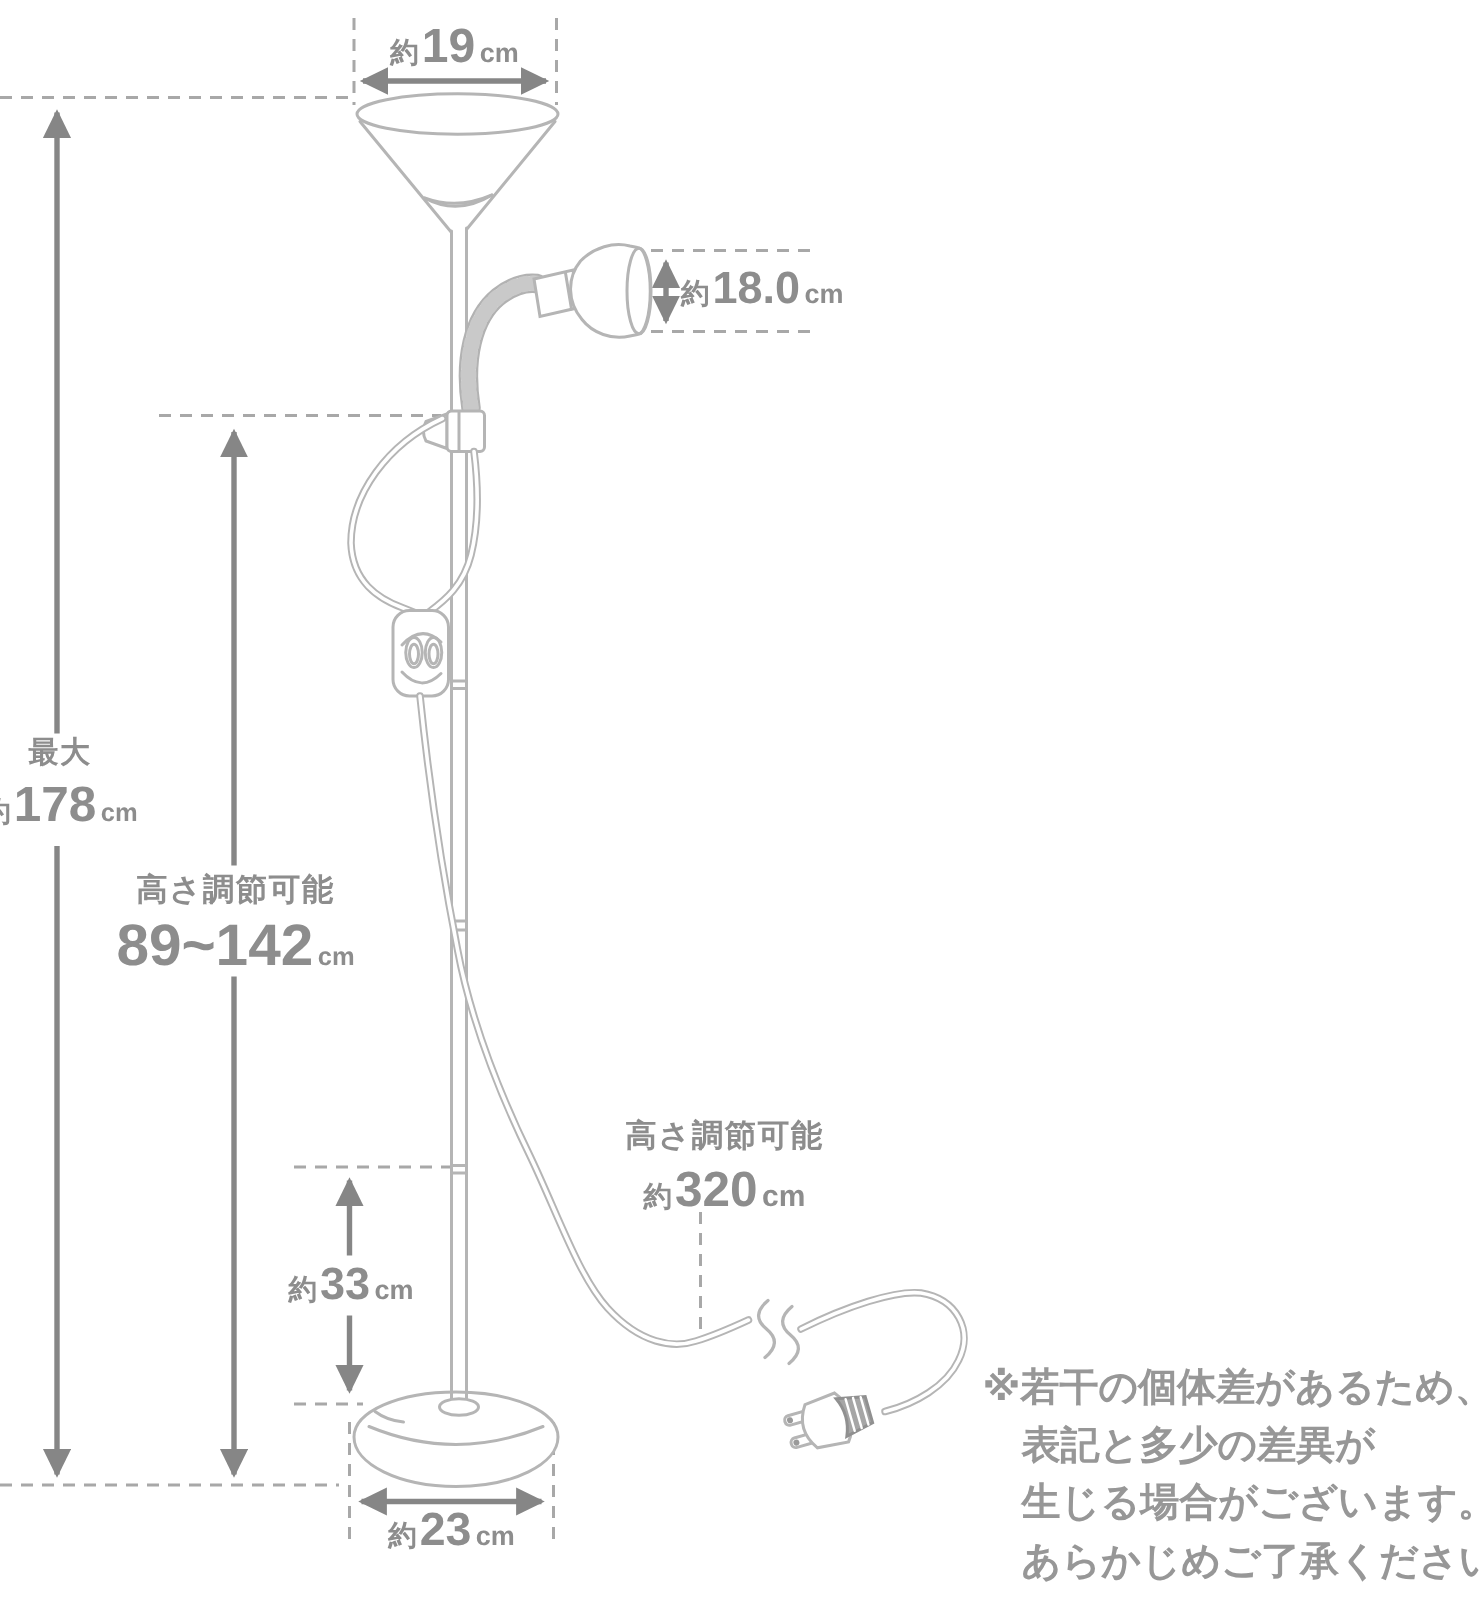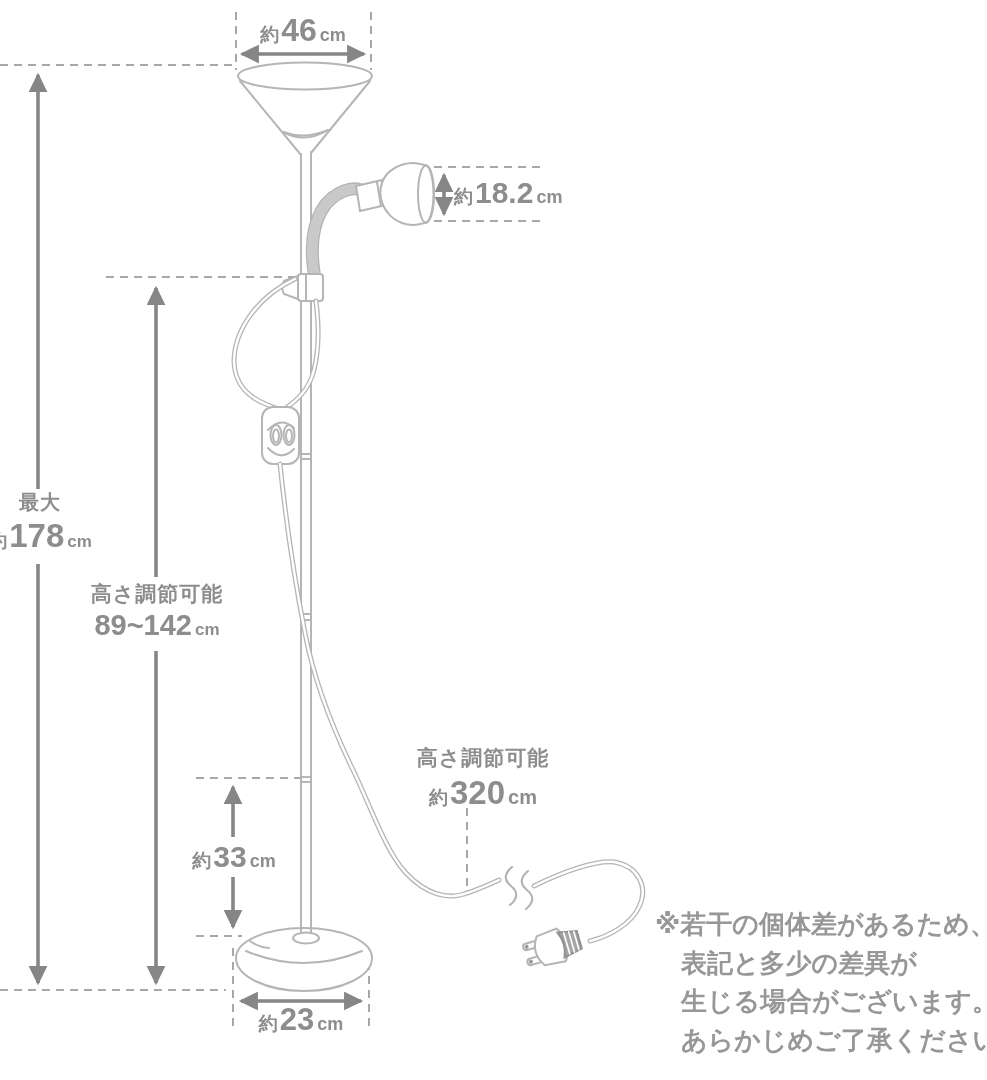--- a/index.html
+++ b/index.html
@@ -20,21 +20,21 @@
   .lbl-block{position:absolute;text-align:center;color:#8d8d8d;font-weight:600;line-height:1;}
   .lbl-block .title{font-size:20px;margin-bottom:7px;letter-spacing:1px;}
   .lbl-block .row{display:flex;align-items:baseline;justify-content:center;}
   .lbl-block .k{font-size:19px;margin-right:2px;}
   .lbl-block .n{font-size:33px;}
   .lbl-block .u{font-size:17px;margin-left:3px;}
   
   #lbl-shade .n{font-size:32px;}
   #lbl-sublamp .n{font-size:30px;}
   #lbl-adjust .title{font-size:21px;}
-  #lbl-adjust .n{font-size:29px;}
+  #lbl-adjust .n{font-size:39px;}
   #lbl-33 .n{font-size:30px;}
   #lbl-23 .n{font-size:31px;}
   #lbl-cord .title{font-size:21px;margin-bottom:8px;}
   #lbl-cord .u{font-size:20px;}
   .disclaimer{
     position:absolute;left:655px;top:905px;width:340px;
     font-size:26px;line-height:38.5px;font-weight:600;color:#979797;
     white-space:nowrap;
   }
   .disclaimer .dl{padding-left:26px;}
@@ -164,27 +164,27 @@
         <path d="M 246 951 Q 304 975 362 951"></path>
         <path d="M 250 941 Q 258 947 269 948"></path>
         <path d="M 301 925 V 934 M 311 925 V 934"></path>
         <ellipse cx="306" cy="938" rx="13" ry="5.5" fill="#ffffff"></ellipse>
       </g>
     </g>
   </svg>
 
   <div class="lbl" id="lbl-shade" style="left:233px;top:14px;width:140px;">
     <span class="k">約</span>
-      <span class="n">46</span>
+      <span class="n">19</span>
       <span class="u">cm</span>
   </div>
 
   <div class="lbl" id="lbl-sublamp" style="left:454px;top:178px;">
     <span class="k">約</span>
-      <span class="n">18.2</span>
+      <span class="n">18.0</span>
       <span class="u">cm</span>
   </div>
 
   <div class="lbl-block" id="lbl-max" style="left:-18px;top:492px;width:116px;">
     <div class="title">最大</div>
     <div class="row">
       <span class="k">約</span>
         <span class="n">178</span>
         <span class="u">cm</span>
     </div>

